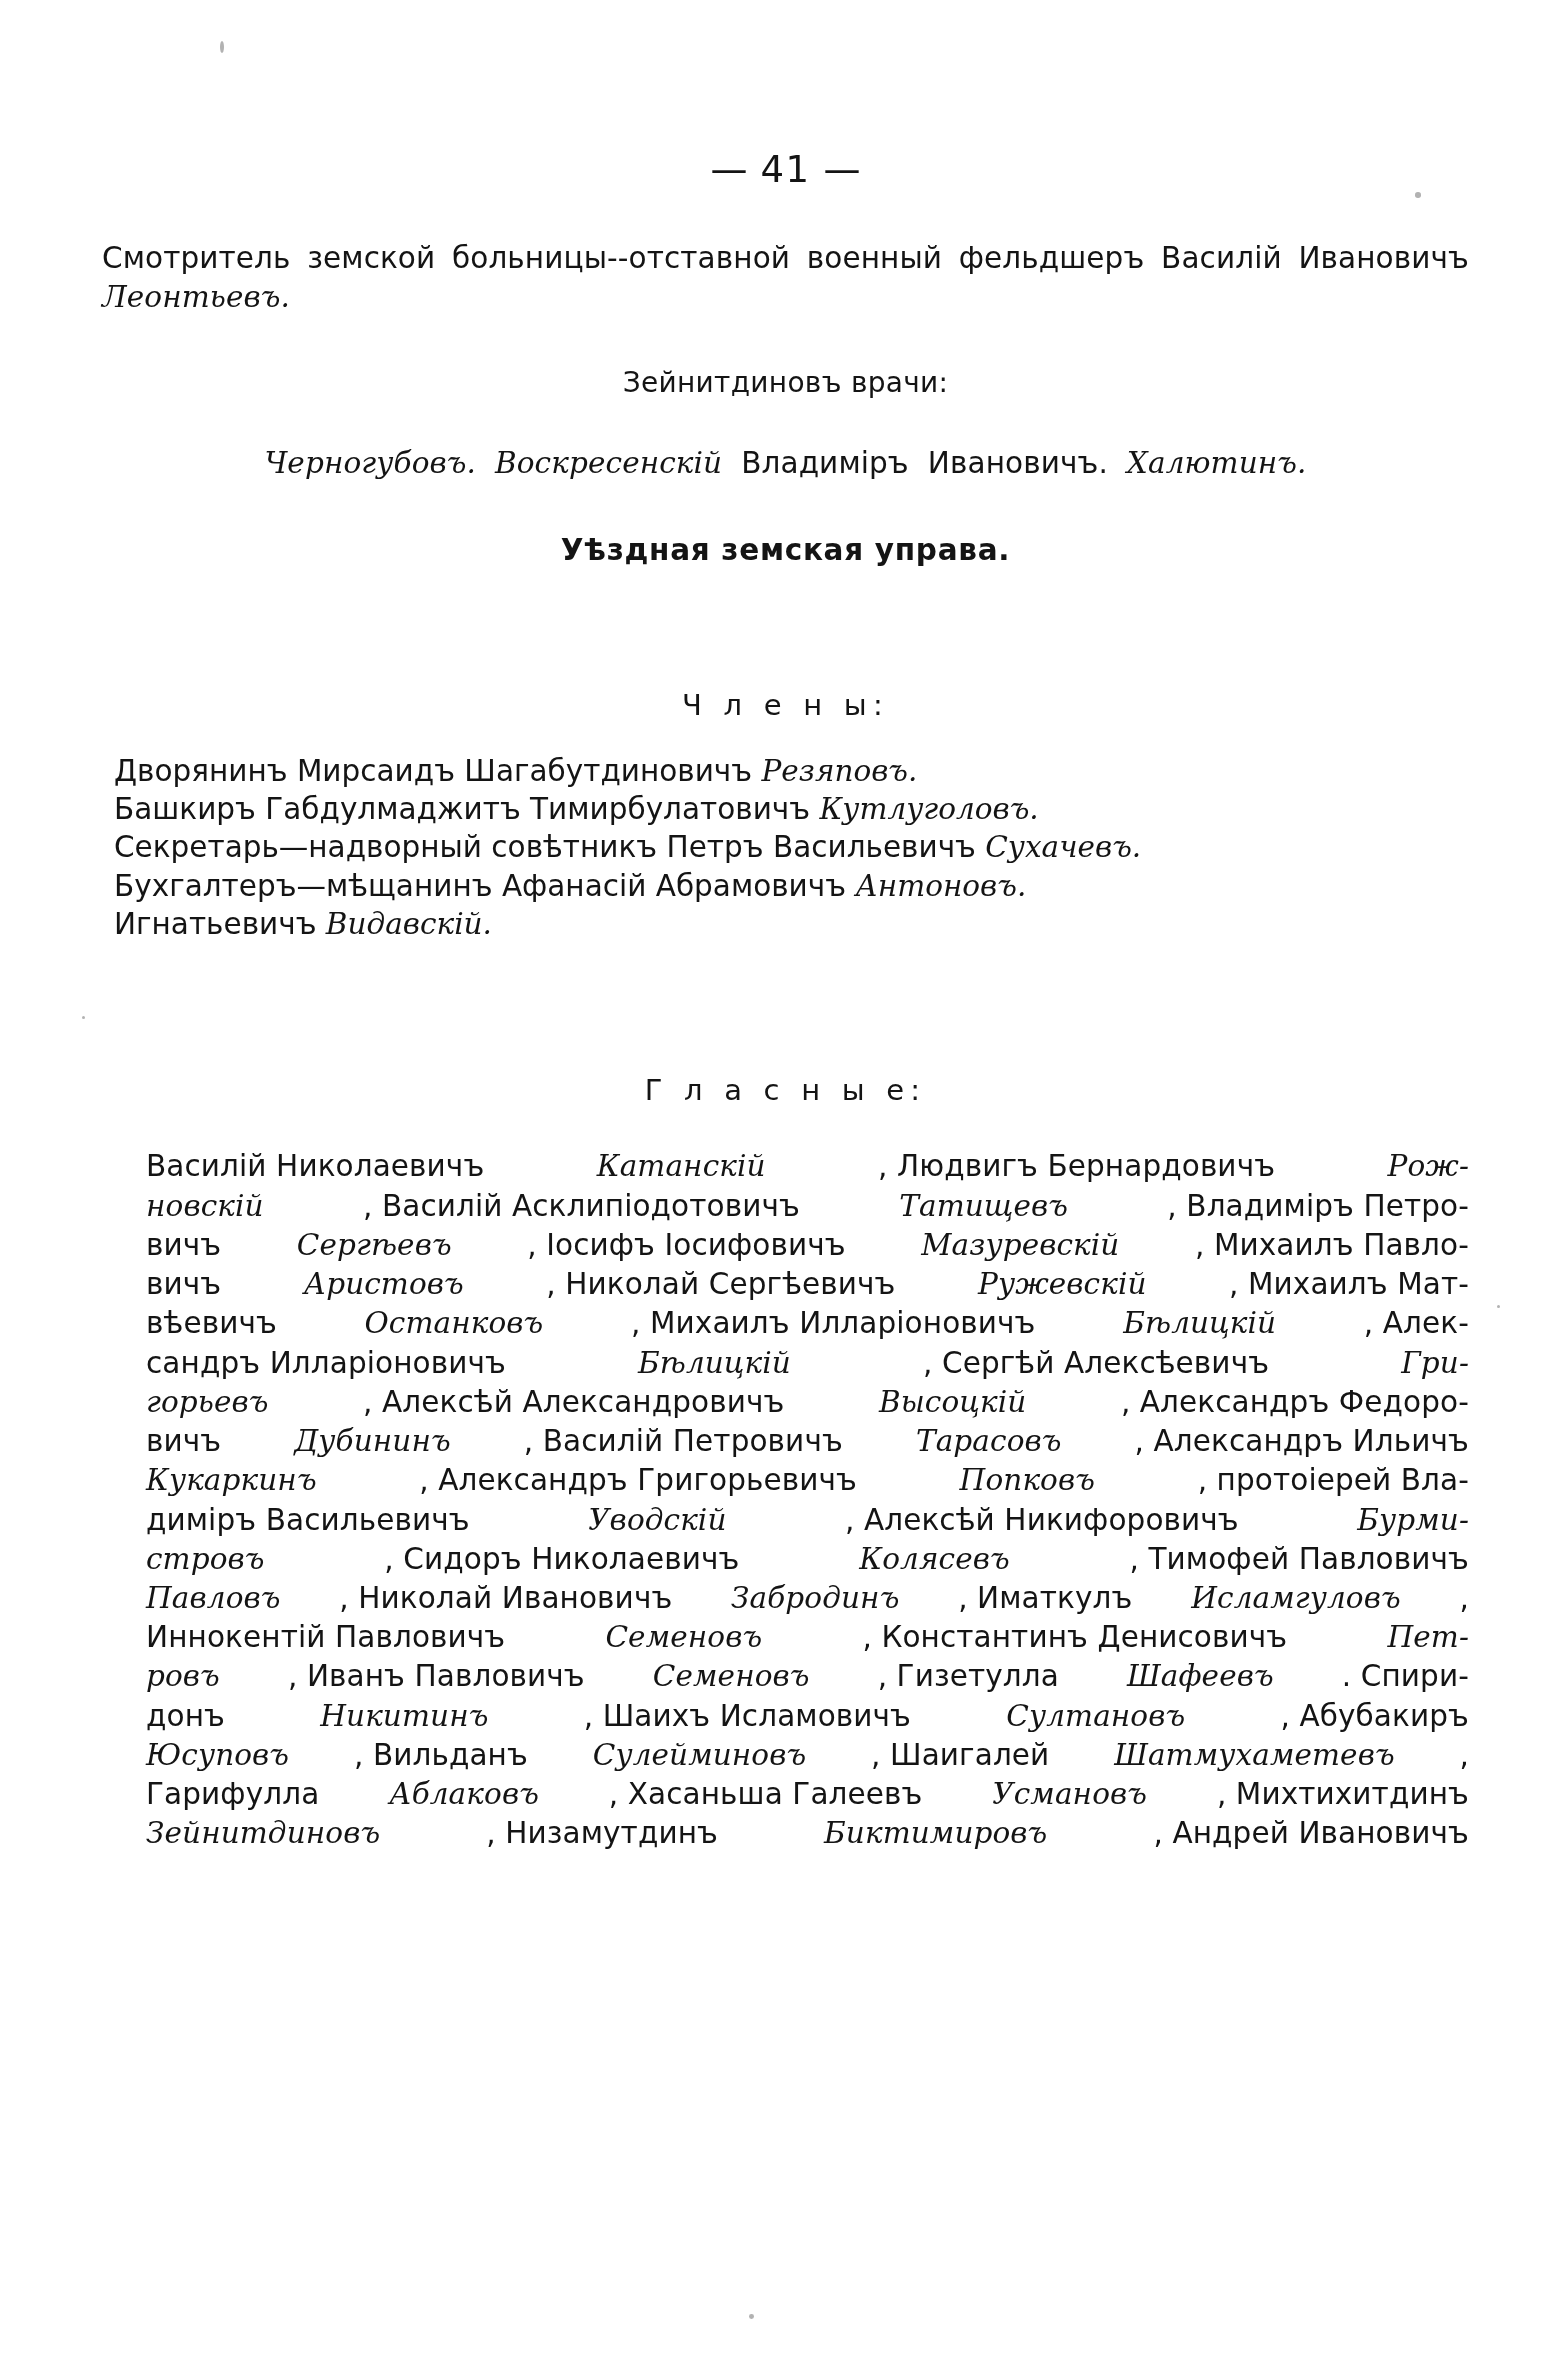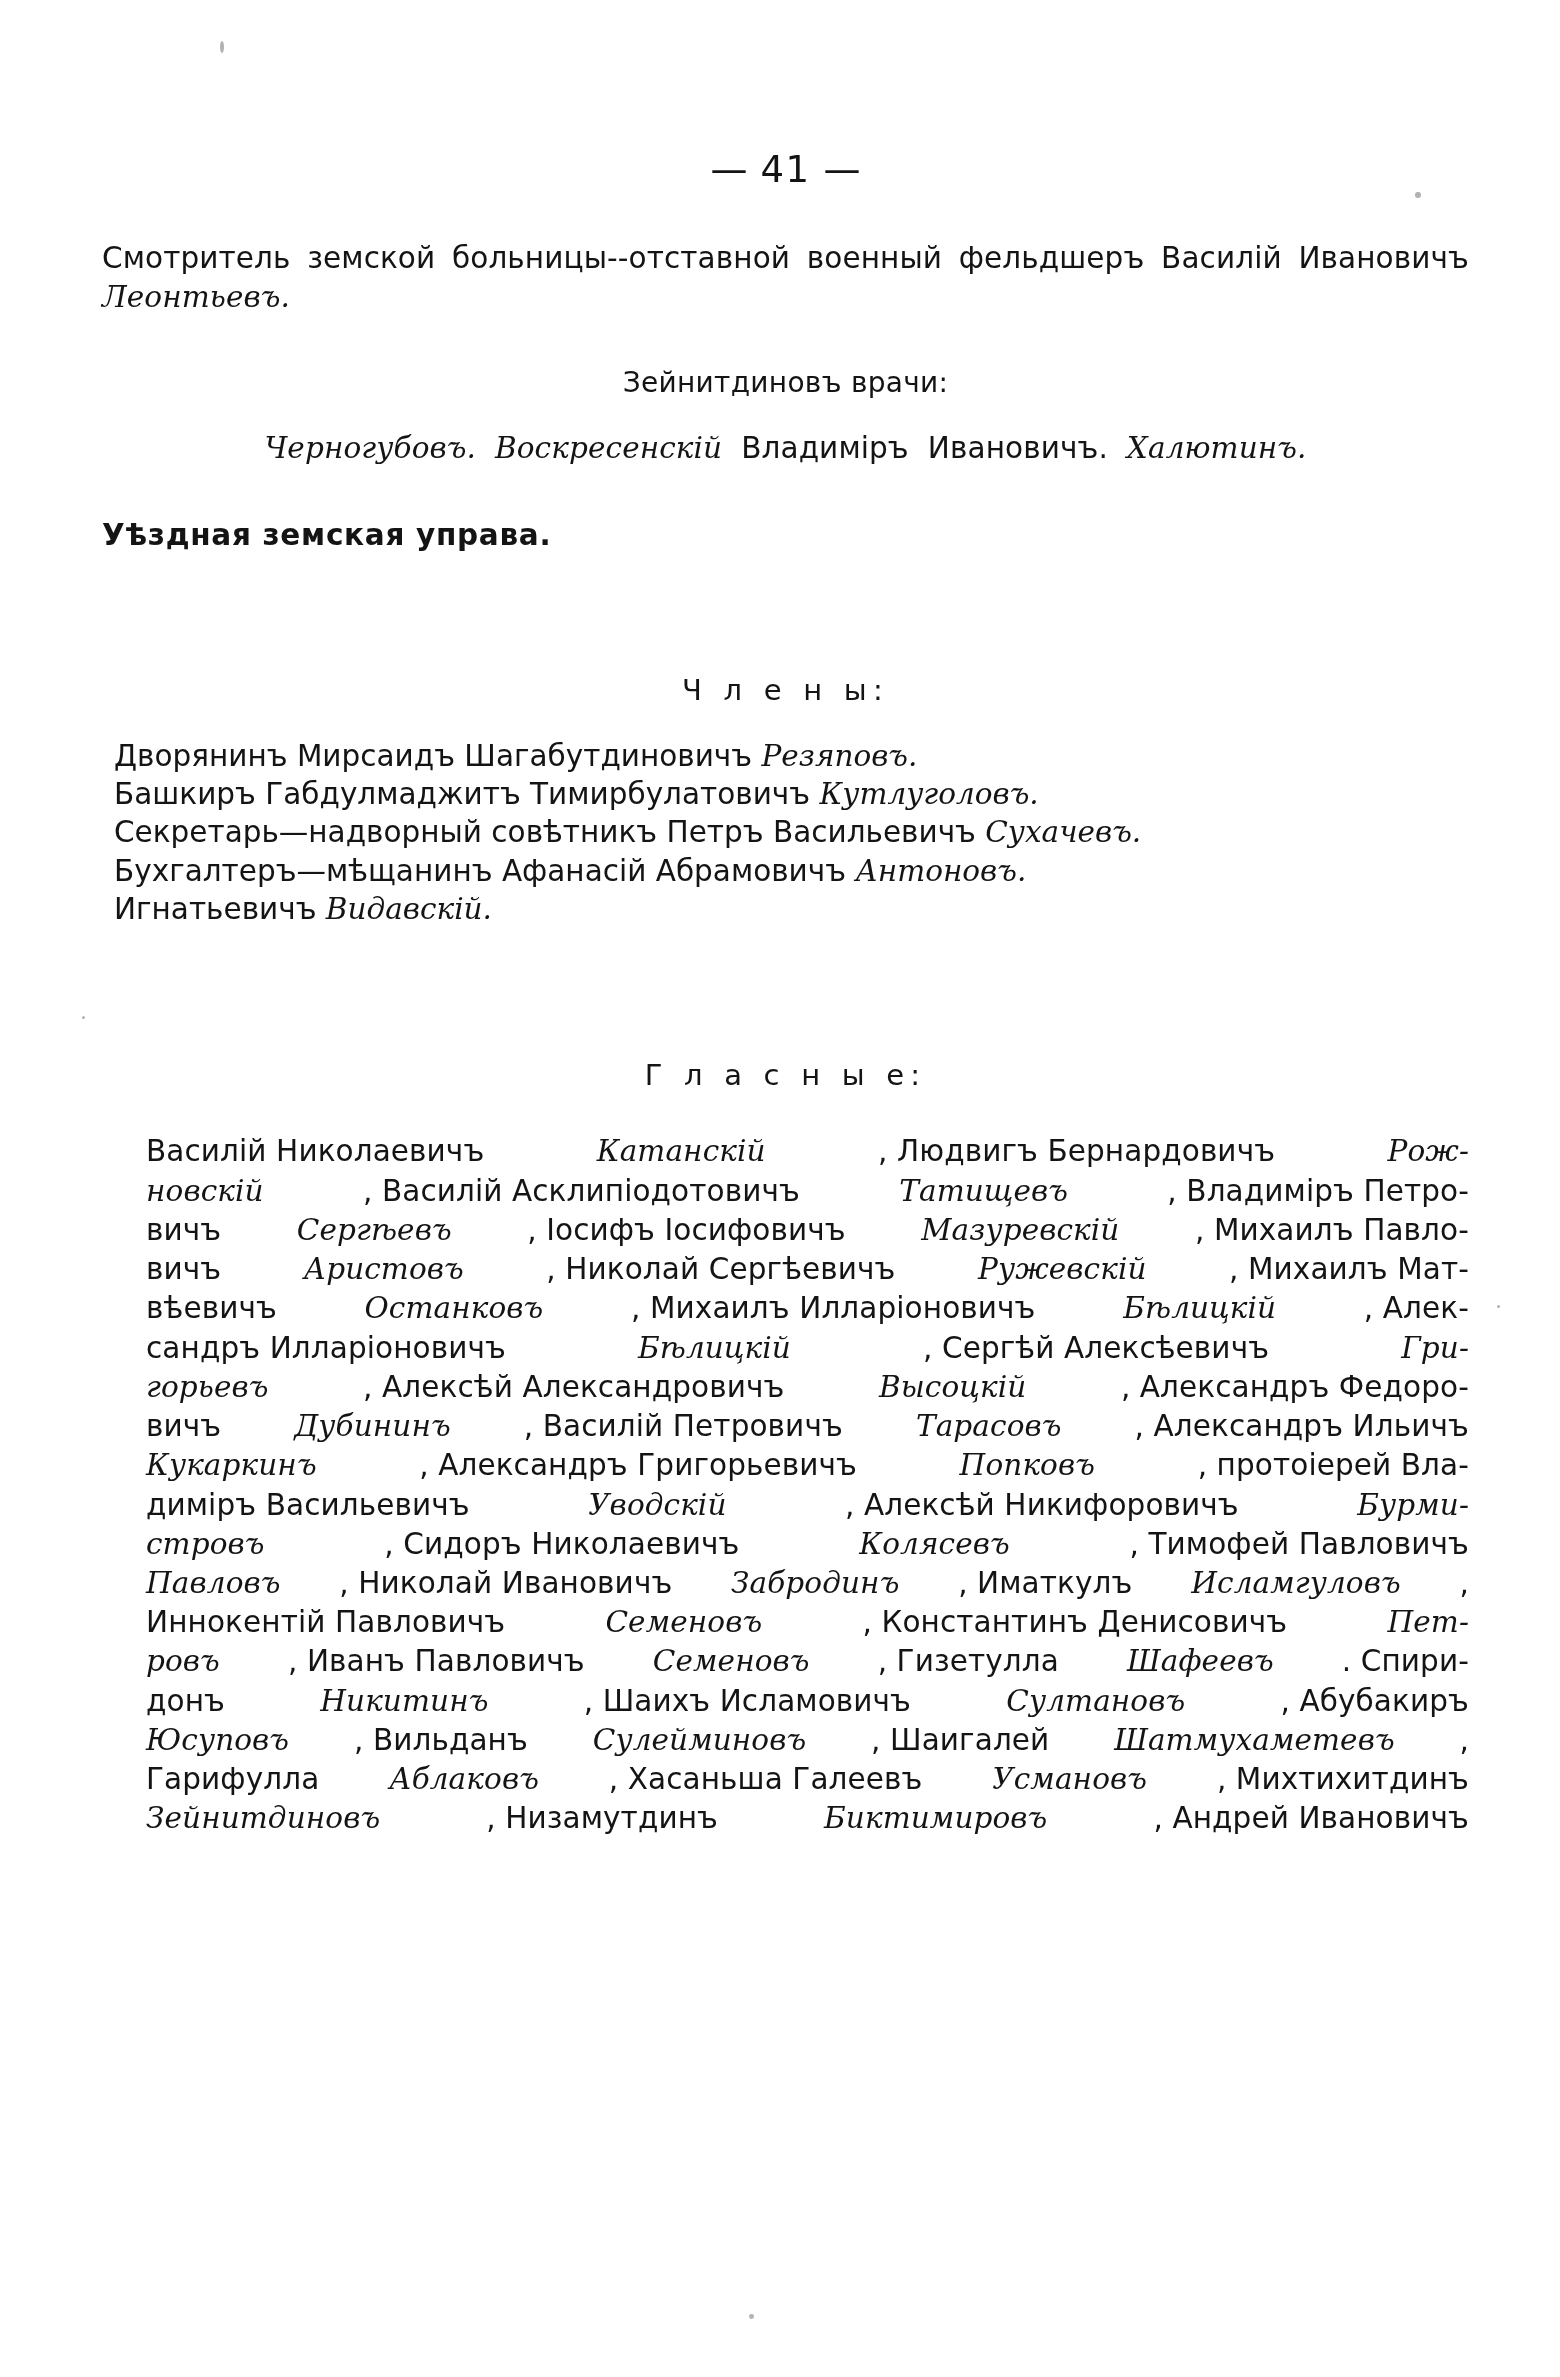--- a/index.html
+++ b/index.html
@@ -38,37 +38,38 @@
     margin-bottom: 48px;
   }
   .page-number .dash {
     letter-spacing: 0;
   }
 
   .para {
     font-family: "DejaVu Sans", sans-serif;
     font-size: 29.5px;
     line-height: 1.33;
-    margin: 0 0 0 0;
+    margin: 15px 0 0 0;
     text-align: justify;
     text-justify: inter-word;
     letter-spacing: 0.1px;
   }
   .it {
     font-style: italic;
     font-family: "DejaVu Serif", serif;
     font-size: 29.5px;
   }
   .heading-center {
     text-align: center;
     font-family: "DejaVu Sans", sans-serif;
     font-size: 28px;
     letter-spacing: 0.3px;
   }
   .heading-bold {
+    text-align: center;
     font-family: "DejaVu Sans", sans-serif;
     font-size: 29.5px;
     font-weight: bold;
     letter-spacing: 0.7px;
   }
   .heading-spaced {
     text-align: center;
     font-family: "DejaVu Sans", sans-serif;
     font-size: 29px;
     letter-spacing: 6.2px;

